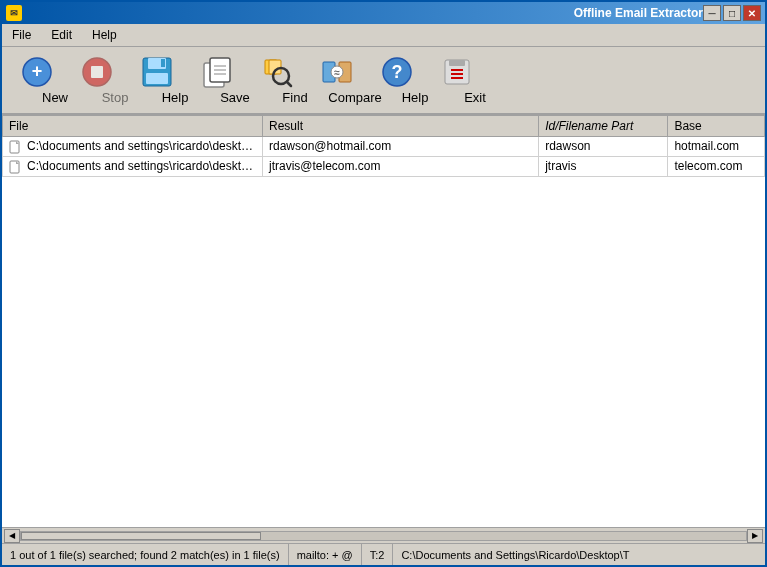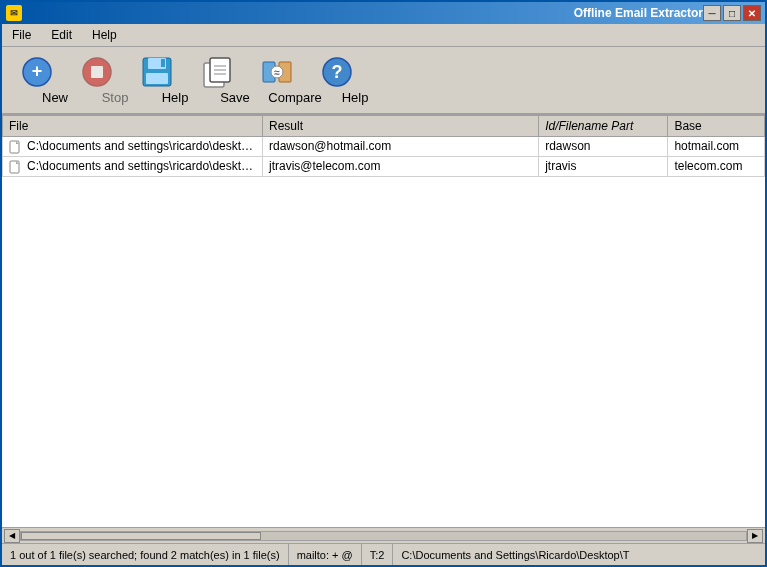--- a/index.html
+++ b/index.html
@@ -319,20 +319,31 @@
           <rect x="9" y="2" width="20" height="24" rx="2" fill="white" stroke="#555" stroke-width="1.5"></rect>
           <line x1="13" y1="10" x2="25" y2="10" stroke="#888" stroke-width="1"></line>
           <line x1="13" y1="14" x2="25" y2="14" stroke="#888" stroke-width="1"></line>
           <line x1="13" y1="18" x2="25" y2="18" stroke="#888" stroke-width="1"></line>
         </svg>
       </div>
       <span class="toolbar-label">Save</span>
     </div>
 
 
+    <div class="toolbar-btn">
+      <div class="toolbar-icon">
+        <svg width="32" height="32" viewBox="0 0 32 32">
+          <rect x="4" y="4" width="12" height="14" rx="1" fill="#ffcc44" stroke="#cc8800" stroke-width="1"></rect>
+          <rect x="8" y="4" width="12" height="14" rx="1" fill="#ffdd88" stroke="#cc8800" stroke-width="1"></rect>
+          <circle cx="20" cy="20" r="8" fill="none" stroke="#333" stroke-width="2.5"></circle>
+          <line x1="26" y1="26" x2="30" y2="30" stroke="#333" stroke-width="2.5" stroke-linecap="round"></line>
+        </svg>
+      </div>
+      <span class="toolbar-label">Find</span>
+    </div>
 
     <div class="toolbar-btn">
       <div class="toolbar-icon">
         <svg width="32" height="32" viewBox="0 0 32 32">
           <rect x="2" y="6" width="12" height="20" rx="1" fill="#66aadd" stroke="#2266aa" stroke-width="1"></rect>
           <rect x="18" y="6" width="12" height="20" rx="1" fill="#ddaa66" stroke="#aa6622" stroke-width="1"></rect>
           <circle cx="16" cy="16" r="6" fill="white" stroke="#888" stroke-width="1"></circle>
           <text x="16" y="20" text-anchor="middle" font-size="10" fill="#555" font-weight="bold">≈</text>
         </svg>
       </div>
@@ -342,20 +353,32 @@
     <div class="toolbar-btn">
       <div class="toolbar-icon">
         <svg width="32" height="32" viewBox="0 0 32 32">
           <circle cx="16" cy="16" r="14" fill="#4488cc" stroke="#2255aa" stroke-width="1.5"></circle>
           <text x="16" y="22" text-anchor="middle" font-size="18" fill="white" font-weight="bold">?</text>
         </svg>
       </div>
       <span class="toolbar-label">Help</span>
     </div>
 
+    <div class="toolbar-btn">
+      <div class="toolbar-icon">
+        <svg width="32" height="32" viewBox="0 0 32 32">
+          <rect x="4" y="4" width="24" height="24" rx="2" fill="#dddddd" stroke="#999" stroke-width="1"></rect>
+          <rect x="8" y="4" width="16" height="6" rx="1" fill="#aaaaaa"></rect>
+          <line x1="10" y1="14" x2="22" y2="14" stroke="#cc0000" stroke-width="2"></line>
+          <line x1="10" y1="18" x2="22" y2="18" stroke="#cc0000" stroke-width="2"></line>
+          <line x1="10" y1="22" x2="22" y2="22" stroke="#cc0000" stroke-width="2"></line>
+        </svg>
+      </div>
+      <span class="toolbar-label">Exit</span>
+    </div>
 
   </div>
 
   <div id="main">
     <div id="table-container">
       <table id="results-table">
         <thead>
           <tr>
             <th class="col-file">
               <span>File</span>

